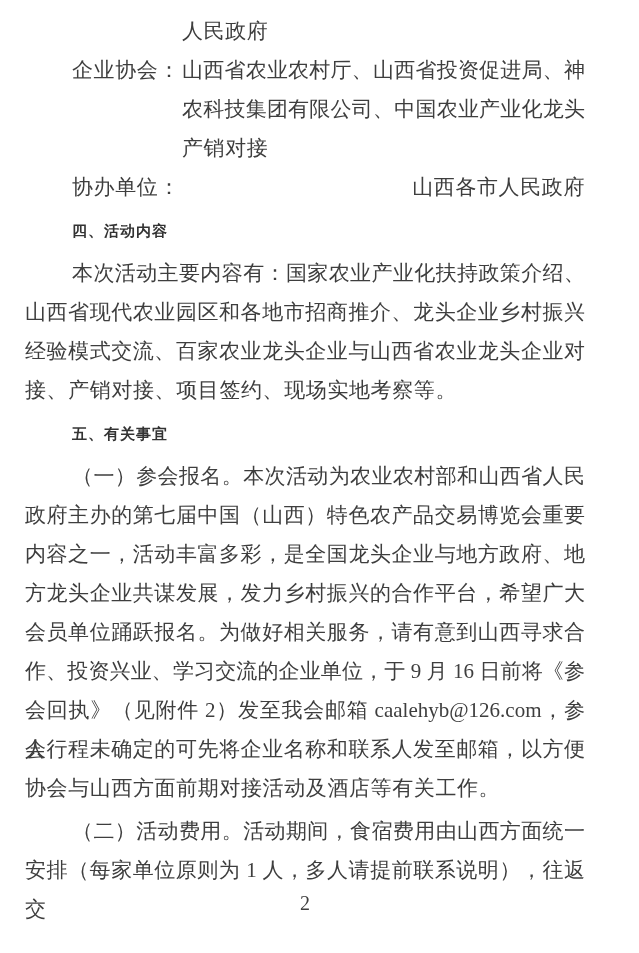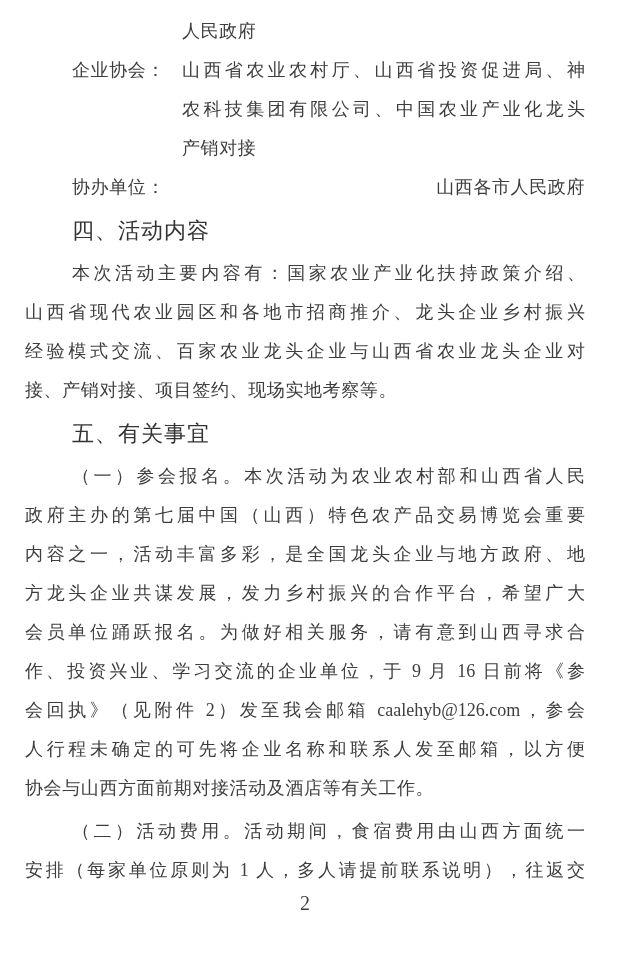--- a/index.html
+++ b/index.html
@@ -10,41 +10,41 @@
     background: #ffffff;
     box-sizing: border-box;
     padding: 12px 54px 0 25px;
     color: #3e3e3e;
     font-family: "Liberation Serif", "DejaVu Serif", serif;
     overflow: hidden;
   }
   .ln {
     height: 39px;
     line-height: 39px;
-    font-size: 18px;
+    font-size: 21px;
     letter-spacing: 0.6px;
     white-space: nowrap;
   }
   
   .just {
     text-align: justify;
     text-align-last: justify;
     letter-spacing: 0;
     white-space: normal;
   }
   .indent { padding-left: 47px; }   
   .hang   { margin-left: 157px; }   
   .hangfirst { display: flex; margin-left: 47px; }
   .hang-label { flex: 0 0 110px; letter-spacing: 0.6px; }
   .hang-rest { flex: 1 1 auto; text-align: right; }
   .hang-rest.just { text-align: justify; text-align-last: justify; letter-spacing: 0; }
   .heading {
     font-family: "Liberation Sans", "DejaVu Sans", sans-serif;
-    font-weight: 400;
-    font-size: 22px;
+    font-weight: 700;
+    font-size: 15px;
     color: #333333;
     padding-left: 47px;
     letter-spacing: 1px;
   }
   .mt { margin-top: 4px; }
   .pagenum {
     height: 26px;
     line-height: 26px;
     text-align: center;
     font-size: 20px;

